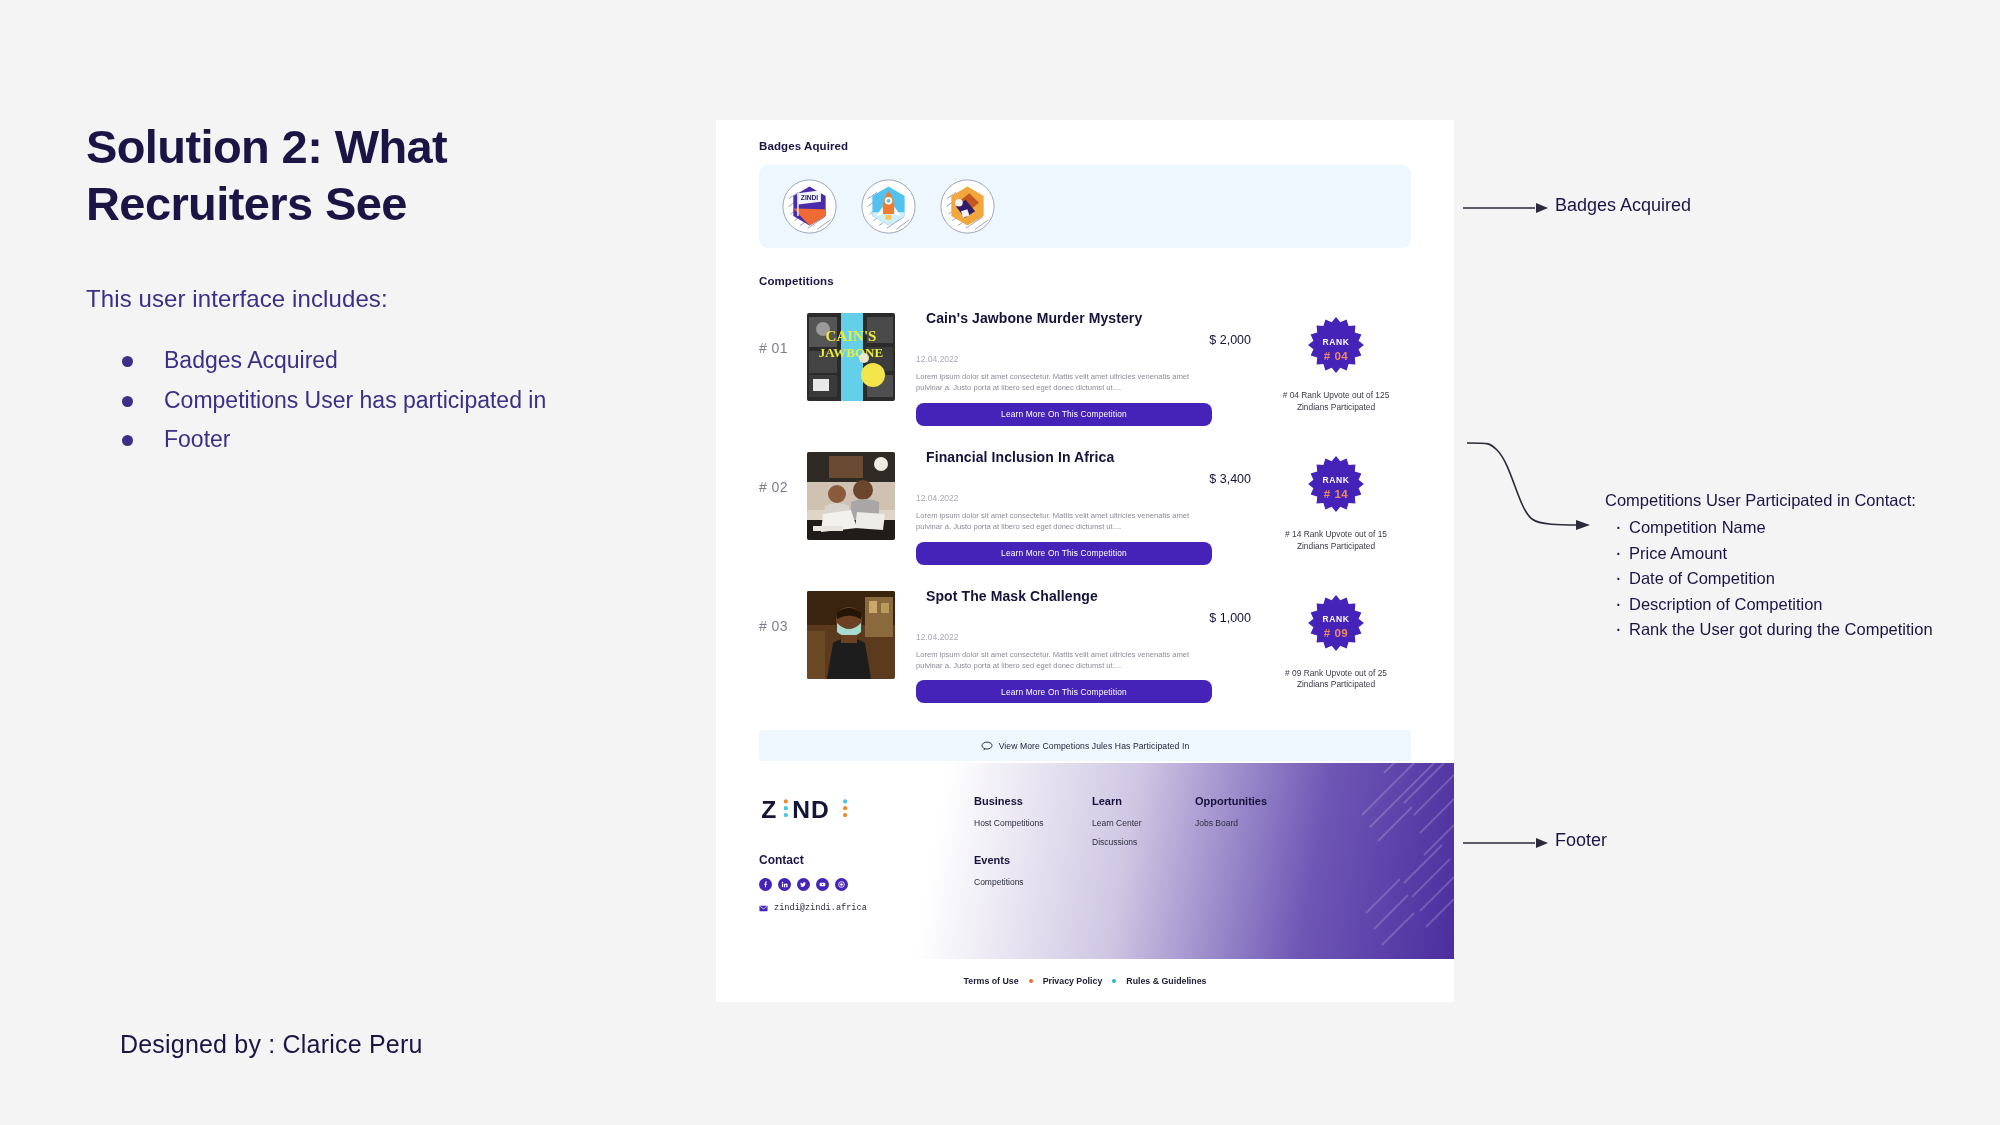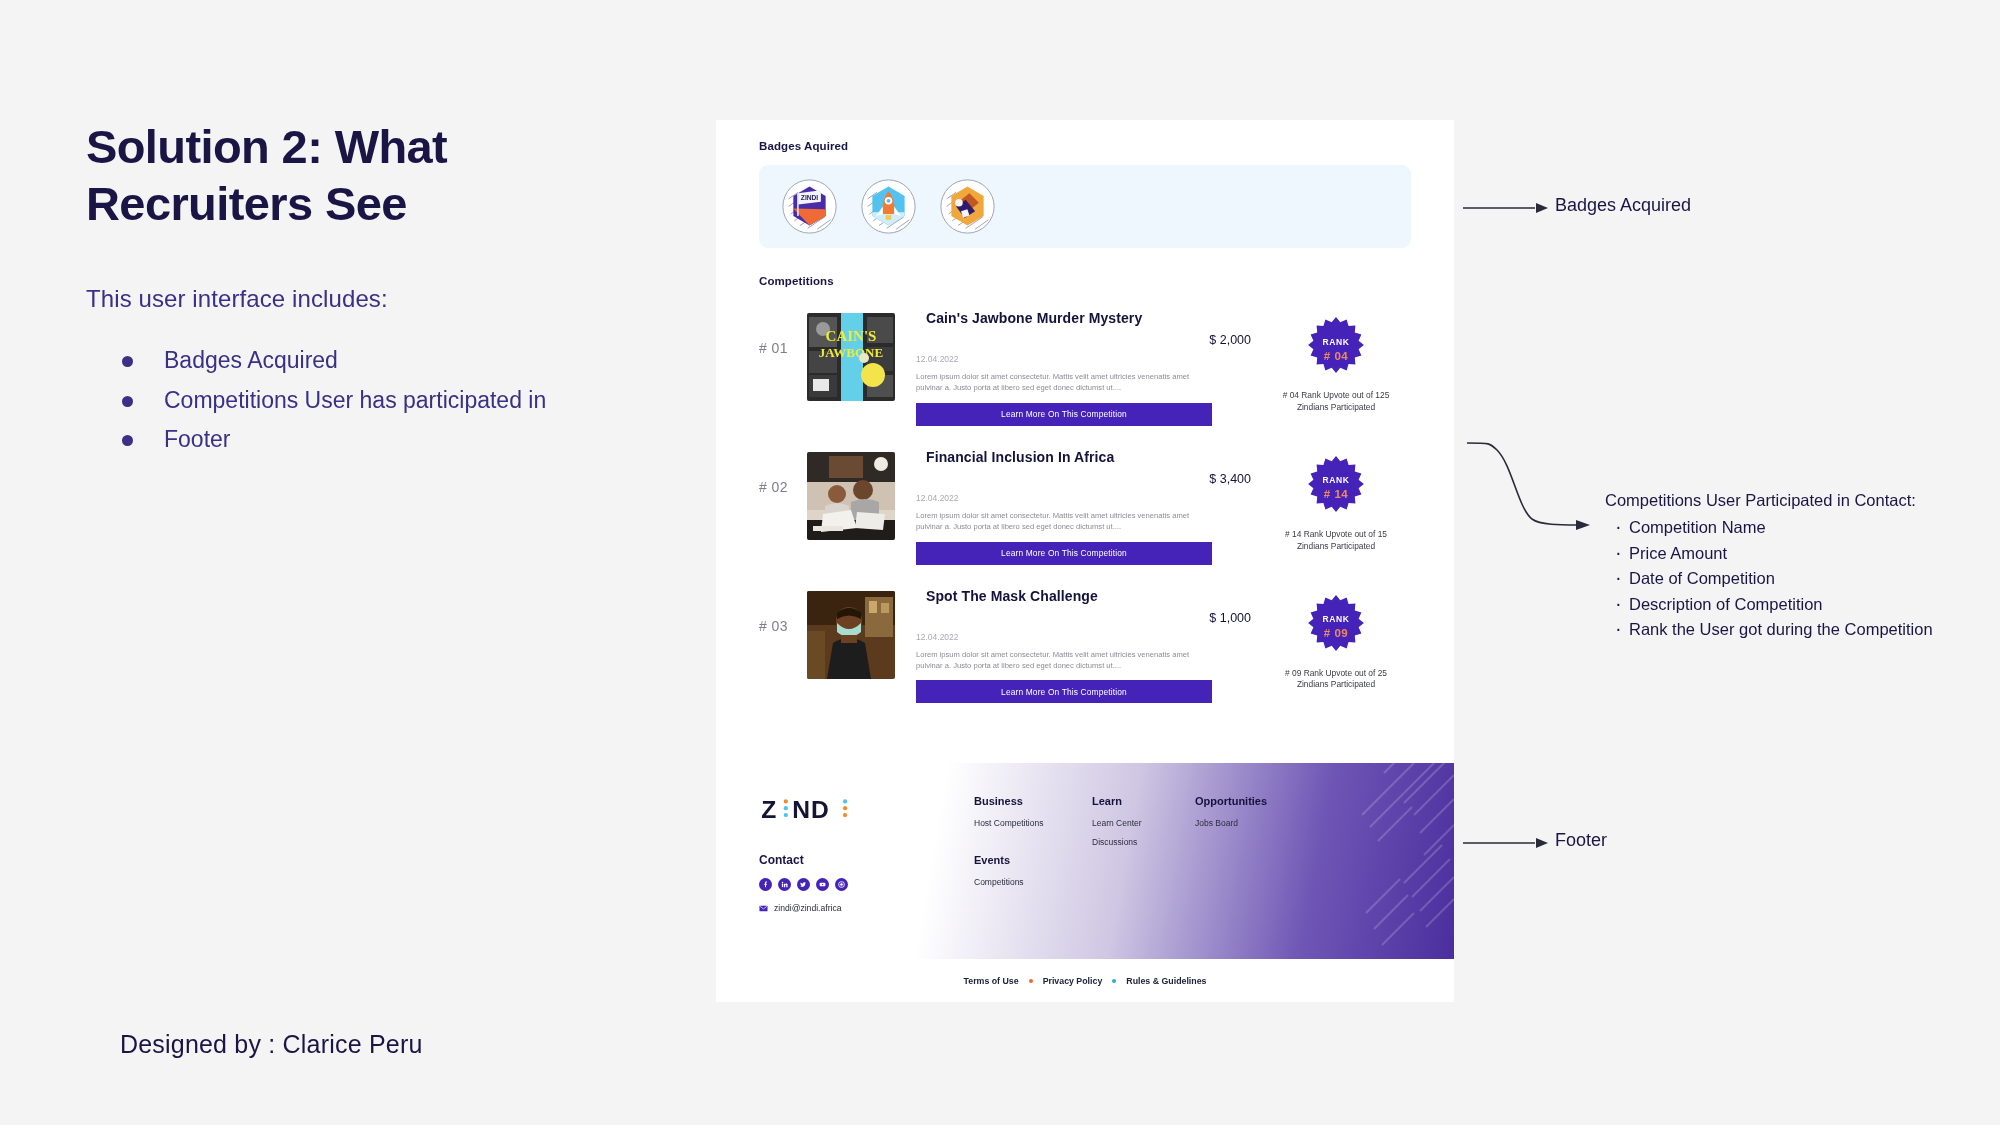--- a/index.html
+++ b/index.html
@@ -73,21 +73,21 @@
   .comp-body { flex: 1 1 auto; padding-left: 21px; padding-right: 10px; }
   .comp-title { font-size: 14px; font-weight: 700; color: #14123a; letter-spacing: .1px; margin-left: 10px; }
   .comp-price { font-size: 12.5px; font-weight: 400; color: #14123a; margin-top: 7px; text-align: right; }
   .comp-date { font-size: 8.5px; color: #a9a9b4; margin-top: 7px; }
   .comp-desc {
     font-size: 7.6px; color: #8b8b97; line-height: 1.5; margin-top: 7px;
     max-width: 300px;
   }
   .comp-cta {
     margin-top: 9px; background: #4522b8; color: #fff; border: 0;
-    width: 100%; max-width: 296px; height: 23px; border-radius: 0;
+    width: 100%; max-width: 296px; height: 23px; border-radius: 8px;
     font-size: 8.4px; font-family: "Liberation Sans", sans-serif;
     letter-spacing: .15px; cursor: pointer;
   }
   .comp-rank-col {
     width: 150px; flex: 0 0 150px; text-align: center; padding-top: 6px;
   }
   .rank-badge { width: 66px; height: 66px; margin: 0 auto; position: relative; }
   .rank-badge svg { width: 100%; height: 100%; display: block; }
   .rank-badge .rb-text {
     position: absolute; inset: 0; display: flex; flex-direction: column;
@@ -126,21 +126,21 @@
   .zindi-logo svg { height: 31px; display:block; }
   .contact-h { font-size: 12px; font-weight: 700; color: #1b1545; margin-top: 26px; }
   .social-row { display: flex; gap: 6px; margin-top: 11px; }
   .soc {
     width: 13px; height: 13px; border-radius: 50%; background: #4522b8;
     display: flex; align-items: center; justify-content: center; cursor: pointer;
   }
   .soc svg { width: 7px; height: 7px; display: block; }
   .email-row { display: flex; align-items: center; gap: 6px; margin-top: 12px; }
   .email-row svg { width: 9px; height: 7px; display: block; }
-  .email-text { font-size: 8.6px; color: #2b2b3c; }
+  .email-text { font-size: 8.6px; color: #2b2b3c; font-family: Liberation Mono, monospace; }
   .fcol { width: 103px; padding-top: 2px; }
   .fcol.wide { width: 118px; }
   .fcol-h { font-size: 11px; font-weight: 700; color: #16123c; margin-bottom: 11px; }
   .fcol-h.spaced { margin-top: 26px; }
   .fcol-link { font-size: 8.5px; color: #2c2c3d; margin-bottom: 9px; cursor: pointer; }
   .footer-legal {
     position: absolute; left: 0; bottom: 0; width: 738px; height: 43px;
     display: flex; align-items: center; justify-content: center; gap: 10px;
     background: #ffffff;
   }
@@ -339,20 +339,27 @@
             </svg>
             <div class="rb-text">
               <span class="rb-word">RANK</span>
               <span class="rb-num"># 09</span>
             </div>
           </div>
           <div class="rank-caption"># 09 Rank Upvote out of 25 Zindians Participated</div>
         </div>
       </div>
 
+      <div class="viewmore-bar">
+        <svg class="viewmore-icon" viewBox="0 0 14 12">
+          <ellipse cx="7" cy="5.5" rx="6" ry="4.2" fill="none" stroke="#23233a" stroke-width="1.1"></ellipse>
+          <path d="M4 9 L2.2 11.4 L4.8 10.2 Z" fill="#23233a"></path>
+        </svg>
+        <span class="viewmore-text">View More Competions Jules Has Participated In</span>
+      </div>
     </div>
 
     <div class="footer-wrap">
       <div class="footer-main">
         <svg class="footer-stripes" viewBox="0 0 200 196">
           <g stroke="#ffffff" stroke-width="2.2" opacity="0.35" fill="none">
             <path d="M120 0 L160 -40 M130 10 L172 -32 M140 20 L184 -24 M150 30 L196 -16"></path>
             <path d="M150 40 L196 -6 M160 52 L200 12 M166 70 L200 36 M170 92 L200 62"></path>
             <path d="M108 52 L140 20 M116 64 L150 30 M124 78 L158 44"></path>
             <path d="M150 120 L188 82 M158 134 L196 96 M166 148 L200 114 M172 164 L200 136"></path>

